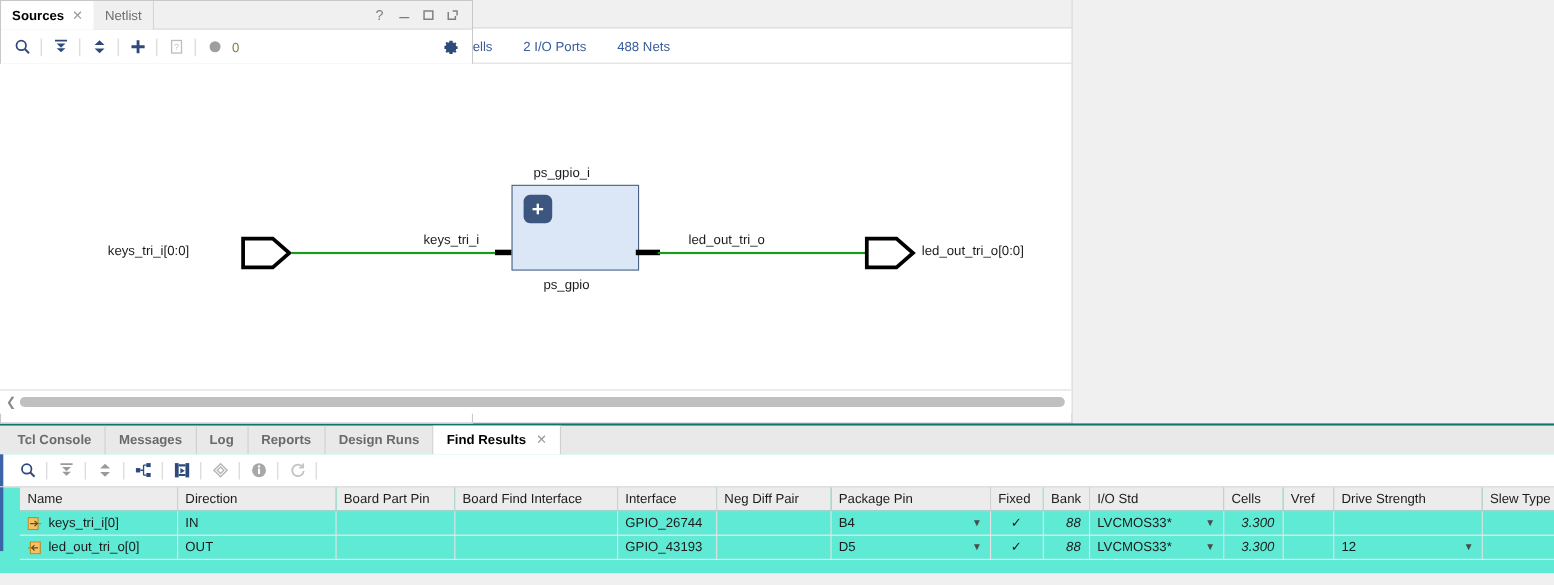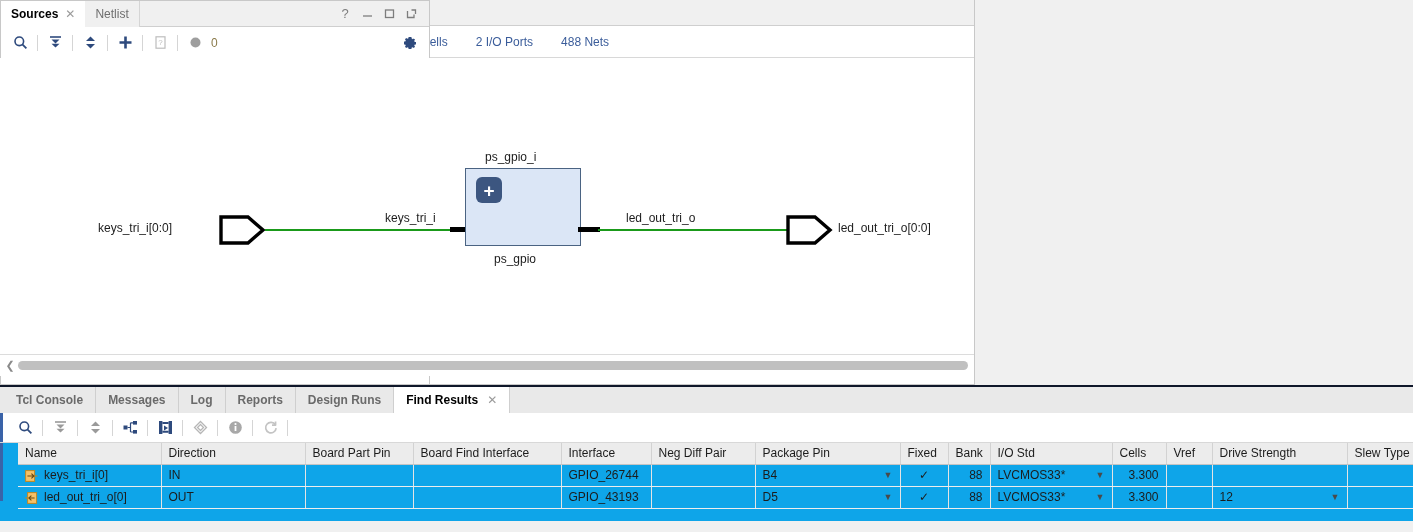--- a/index.html
+++ b/index.html
@@ -105,42 +105,42 @@
   }
   .hscroll {
     position: absolute; left: 0; bottom: 0; width: 100%; height: 22px;
     background: #ffffff; border-top: 1px solid #dcdcdc;
     display: flex; align-items: center; padding: 0 2px;
   }
   .hscroll .arr { color: #8a8a8a; font-size: 11px; width: 16px; text-align: center; }
   .hscroll .thumb { height: 9px; background: #c0c0c0; border-radius: 5px; flex: 1; margin-right: 4px; }
 
   
-  #bottom-panel { left: 0; top: 396px; width: 1413px; height: 136px; background: #0ea5e9; border-top: 2px solid #0f172a; }
+  #bottom-panel { left: 0; top: 396px; width: 1413px; height: 136px; background: #5eead4; border-top: 2px solid #0f766e; }
   .bp-tabstrip { display: flex; align-items: stretch; height: 26px; background: #e9e9e9; padding-left: 4px; }
   .bp-tab {
     display: flex; align-items: center; gap: 9px; padding: 0 12px;
     font-size: 12px; font-weight: bold; color: #6a6a6a;
     border-right: 1px solid #cfcfcf; white-space: nowrap; cursor: pointer;
   }
   .bp-tab.active { background: #ffffff; color: #000; }
   .bp-tab .tclose { color: #9a9a9a; font-weight: normal; }
 
   
   .rtable { width: 100%; border-collapse: collapse; table-layout: fixed; font-size: 12px; }
   .rtable th {
     background: #ececec; border-right: 1px solid #d2d2d2; border-bottom: 1px solid #c4c4c4;
     font-weight: normal; text-align: left; padding: 3px 7px; height: 21px; color: #1c1c1c;
     white-space: nowrap; overflow: hidden;
   }
   .rtable td {
     border-right: 1px solid #e4e4e4; border-bottom: 1px solid #ededed;
     padding: 2px 7px; height: 22px; color: #1c1c1c; white-space: nowrap; overflow: hidden;
   }
-  .rtable td.num { text-align: right; }
+  .rtable td.num { text-align: right; font-style: italic; }
   .cellflex { display: flex; align-items: center; justify-content: space-between; gap: 4px; }
   .cellflex .caret { color: #4a4a4a; font-size: 9px; }
   .chk { color: #4a4a4a; text-align: center; }
   .row-ico { display: inline-flex; vertical-align: middle; margin-right: 6px; }
   .left-accent { position: absolute; left: 0; top: 0; width: 3px; height: 100%; background: #3a63a8; }
 </style>
 </head>
 <body>
 
 <div class="app">

